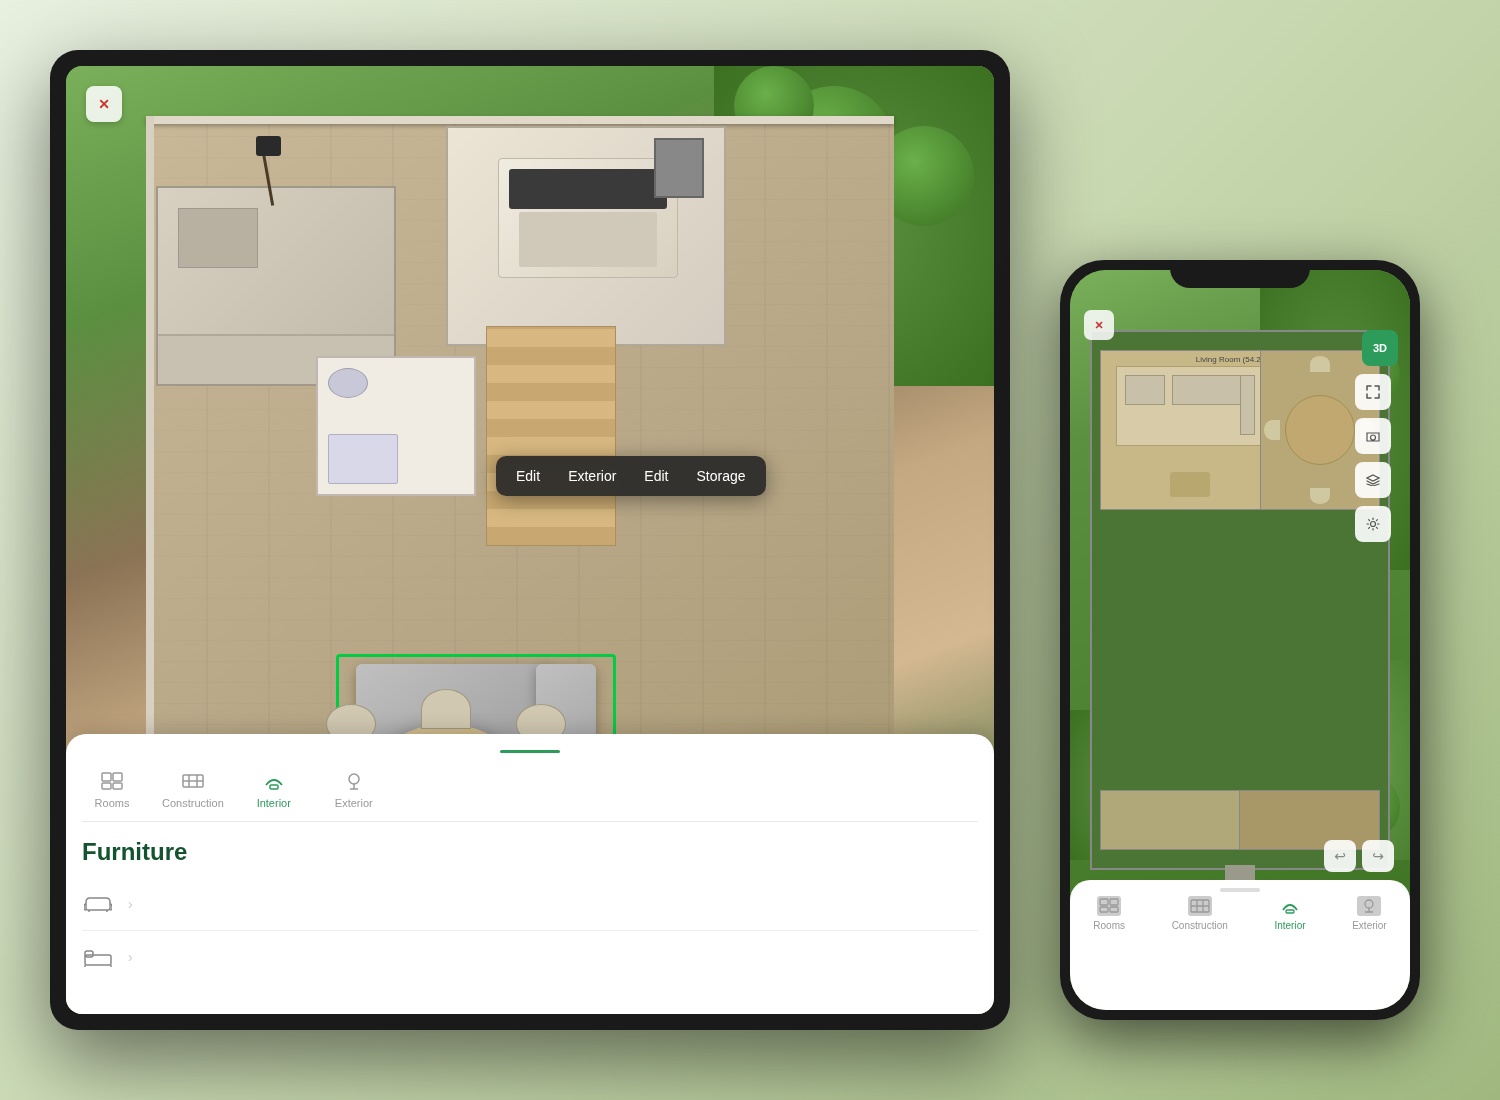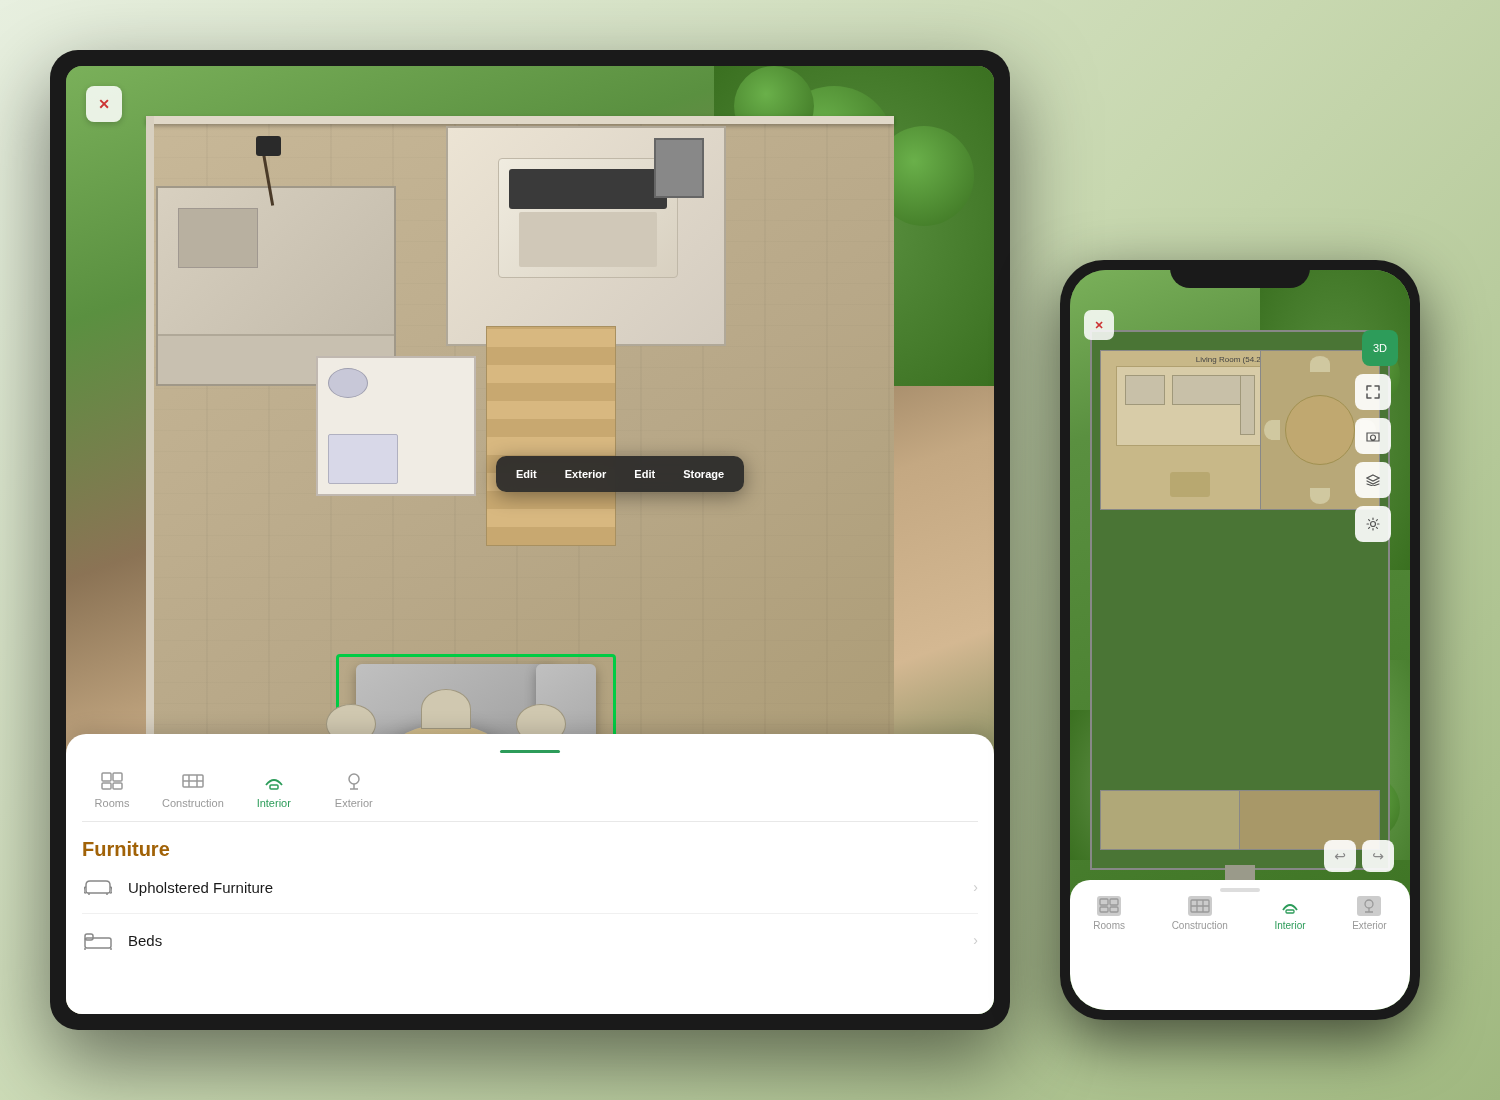--- a/index.html
+++ b/index.html
@@ -88,22 +88,22 @@
       padding: 10px 16px;
       display: flex;
       gap: 20px;
       z-index: 20;
       backdrop-filter: blur(10px);
       box-shadow: 0 4px 20px rgba(0,0,0,0.4);
     }
 
     .context-menu-item {
       color: white;
-      font-size: 11px;
-      font-weight: 700;
+      font-size: 14px;
+      font-weight: 400;
       cursor: pointer;
       padding: 2px 4px;
     }
 
     
     .tablet-toolbar-right {
       position: absolute;
       top: 80px;
       right: 20px;
       display: flex;
@@ -197,23 +197,24 @@
     .category-tab-label {
       font-size: 11px;
       color: #999;
     }
 
     .category-tab.active .category-tab-label {
       color: #2d9c5a;
     }
 
     .panel-title {
-      font-size: 20px;
+      font-size: 24px;
       font-weight: 700;
-      color: #a16207;
+      color: #14532d;
+      margin-bottom: 12px;
     }
 
     .furniture-list {
       display: flex;
       flex-direction: column;
       gap: 0;
     }
 
     .furniture-item {
       display: flex;
@@ -351,21 +352,21 @@
       border-radius: 8px;
       display: flex;
       align-items: center;
       justify-content: center;
       font-size: 13px;
     }
 
     .phone-toolbar-btn.active-3d {
       background: #2d9c5a;
       color: white;
-      font-weight: normal;
+      font-weight: bold;
       font-size: 11px;
       margin-left: 7px;
     }
 
     
     .phone-close-btn {
       position: absolute;
       top: 40px;
       left: 14px;
       width: 30px;
@@ -646,34 +647,32 @@
           <div class="furniture-item">
             <div class="furniture-item-icon">
               <svg width="28" height="20" viewBox="0 0 28 20">
                   <path d="M2 8 Q2 4 6 4 L22 4 Q26 4 26 8 L26 14 Q26 16 24 16 L4 16 Q2 16 2 14Z" stroke="#888" stroke-width="1.5" fill="none"></path>
                   <path d="M2 10 Q0 10 0 13 L0 15 Q0 16 2 16" stroke="#888" stroke-width="1.5" fill="none"></path>
                   <path d="M26 10 Q28 10 28 13 L28 15 Q28 16 26 16" stroke="#888" stroke-width="1.5" fill="none"></path>
                   <line x1="5" y1="16" x2="5" y2="18" stroke="#888" stroke-width="1.5"></line>
                   <line x1="23" y1="16" x2="23" y2="18" stroke="#888" stroke-width="1.5"></line>
                 </svg>
             </div>
-            <span class="furniture-item-label">Upholstered Furniture</span>
             <span class="furniture-item-chevron">›</span>
           </div>
 
           <div class="furniture-item">
             <div class="furniture-item-icon">
               <svg width="28" height="20" viewBox="0 0 28 20">
                   <rect x="1" y="8" width="26" height="10" rx="2" stroke="#888" stroke-width="1.5" fill="none"></rect>
                   <rect x="1" y="4" width="8" height="6" rx="2" stroke="#888" stroke-width="1.5" fill="none"></rect>
                   <line x1="1" y1="18" x2="1" y2="20" stroke="#888" stroke-width="1.5"></line>
                   <line x1="27" y1="18" x2="27" y2="20" stroke="#888" stroke-width="1.5"></line>
                 </svg>
             </div>
-            <span class="furniture-item-label">Beds</span>
             <span class="furniture-item-chevron">›</span>
           </div>
 
 
         </div>
       </div>
 
     </div>
   </div>
 

